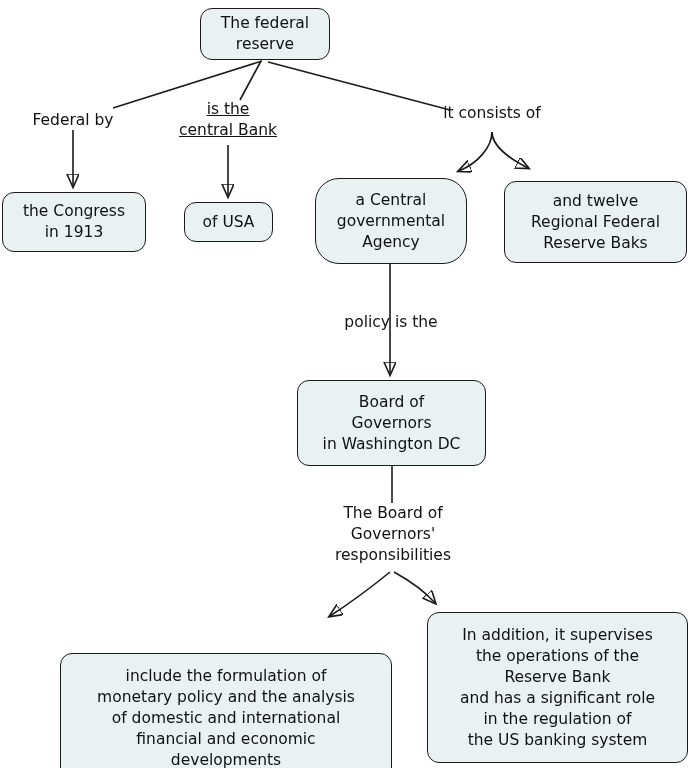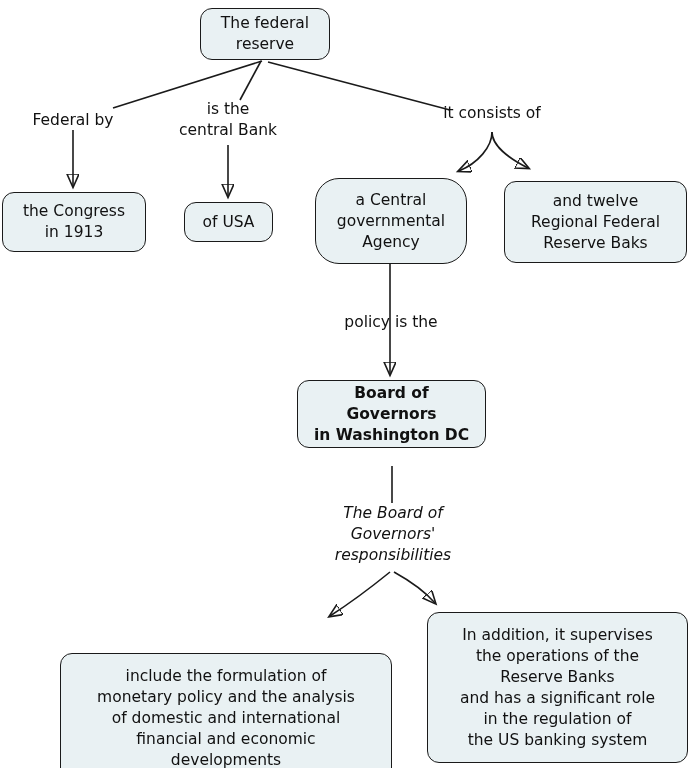--- a/index.html
+++ b/index.html
@@ -89,43 +89,43 @@
   <div class="node" style="left:184px; top:202px; width:89px;  height:40px;">of USA</div>
 
   <div class="node" style="left:315px; top:178px; width:152px; height:86px;border-radius:24px;">a Central
 governmental
 Agency</div>
 
   <div class="node" style="left:504px; top:181px; width:183px; height:82px;">and twelve
 Regional Federal
 Reserve Baks</div>
 
-  <div class="node" style="left:297px; top:380px; width:189px; height:68px;font-weight:bold;">Board of
+  <div class="node" style="left:297px; top:380px; width:189px; height:86px;">Board of
 Governors
 in Washington DC</div>
 
   <div class="node" style="left:60px;  top:622px; width:332px; height:131px;margin-top:31px;">include the formulation of
 monetary policy and the analysis
 of domestic and international
 financial and economic
 developments</div>
 
   <div class="node" style="left:427px; top:612px; width:261px; height:151px;">In addition, it supervises
 the operations of the
-Reserve Banks
+Reserve Bank
 and has a significant role
 in the regulation of
 the US banking system</div>
 
   <div class="link-label" style="left:73px;  top:110px;">Federal by</div>
 
-  <div class="link-label" style="left:228px; top:99px;">is the
+  <div class="link-label" style="left:228px; top:99px;text-decoration:underline;">is the
 central Bank</div>
 
   <div class="link-label" style="left:492px; top:103px;">it consists of</div>
 
   <div class="link-label" style="left:391px; top:312px;">policy is the</div>
 
-  <div class="link-label" style="left:393px; top:503px;font-style:italic;">The Board of
+  <div class="link-label" style="left:393px; top:503px;">The Board of
 Governors'
 responsibilities</div>
 
 </div>
 
 </body></html>

